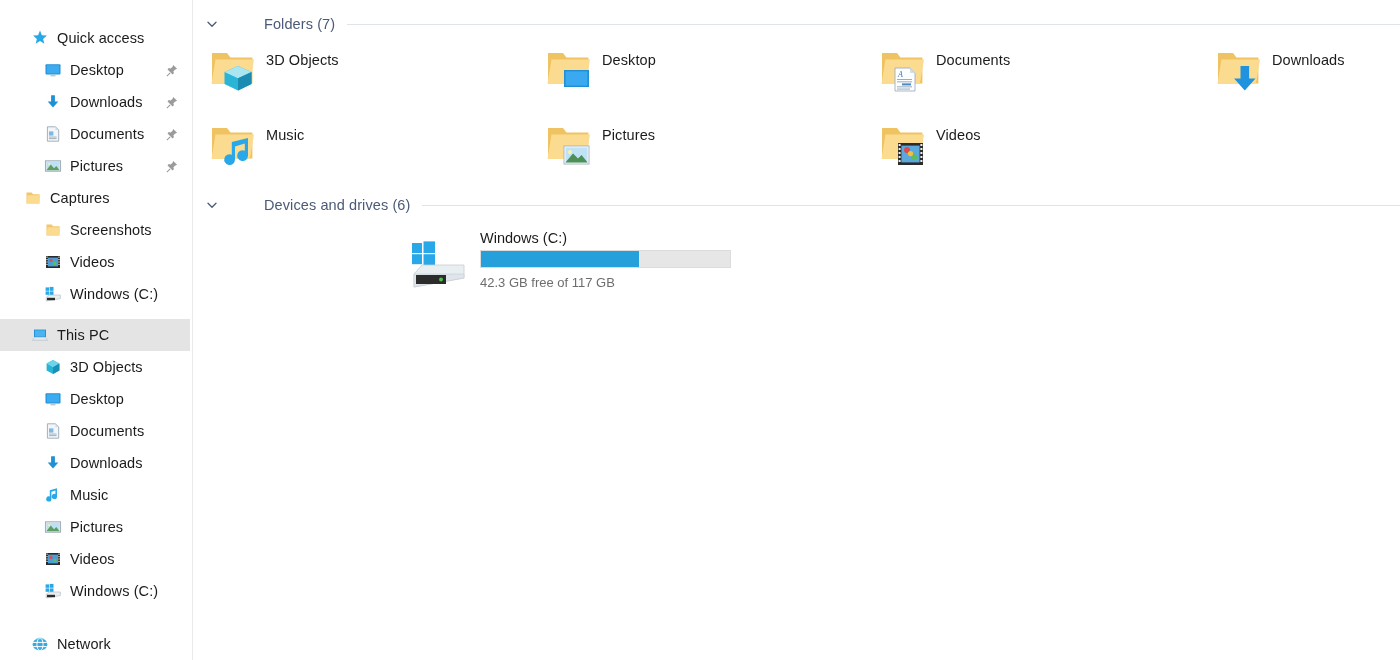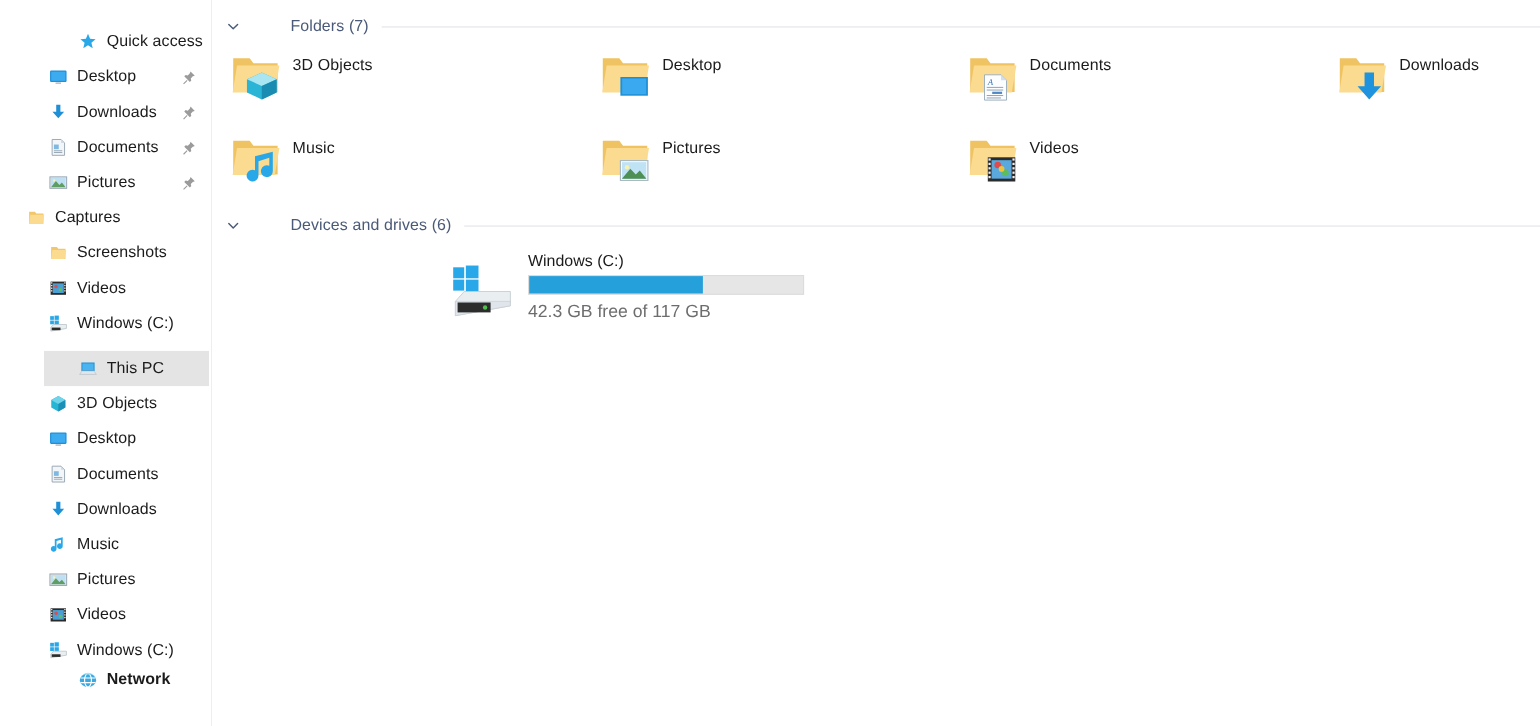--- a/index.html
+++ b/index.html
@@ -47,21 +47,21 @@
     letter-spacing: 0.1px;
   }
   .nav-item.selected { background: #e4e4e4; }
   .nav-pin {
     position: absolute;
     right: 12px; top: 50%;
     transform: translateY(-50%);
     width: 12px; height: 12px;
   }
   
-  .lvl0 { padding-left: 31px; margin-left: 40px; }
+  .lvl0 { padding-left: 31px; }
   .lvl1 { padding-left: 44px; }
 
   
   #content {
     position: relative;
     flex: 1 1 auto;
     height: 660px;
     background: #ffffff;
     overflow: hidden;
   }
@@ -125,21 +125,21 @@
   #drive-bar {
     position: absolute; left: 72px; top: 20px;
     width: 251px; height: 18px;
     background: #e6e6e6;
     border: 1px solid #dcdcdc;
     overflow: hidden;
   }
   #drive-bar-fill { height: 100%; background: #26a0da; }
   #drive-free {
     position: absolute; left: 72px; top: 45px;
-    font-size: 16px; color: #6d6d6d; white-space: nowrap;
+    font-size: 13px; color: #6d6d6d; white-space: nowrap;
   }
   svg { display: block; overflow: visible; }
 </style>
 </head>
 <body>
 
 <div id="app">
 
   <div id="sidebar">
     <div id="sidebar-list">
@@ -376,21 +376,21 @@
                 <rect x="5.6" y="1.9" width="3.9" height="3.9" fill="#28a8e8"></rect>
                 <rect x="1.6" y="6.4" width="3.4" height="3.4" fill="#28a8e8"></rect>
                 <rect x="5.6" y="6.4" width="3.9" height="3.9" fill="#28a8e8"></rect>
               </g>
               <path d="M2.2 12.4 L5 10 L16.4 10 L16.4 13.6 L2.2 16 Z" fill="#e9eef1" stroke="#b8c2c9" stroke-width="0.7"></path>
               <rect x="3" y="12.8" width="8" height="2.4" fill="#2c2c2c"></rect>
             </svg>
           </span>
           <span class="nav-label">Windows (C:)</span>
         </div>
-        <div class="nav-item lvl0" style="position: absolute; left: 0px; right: 3px; top: 602px; font-weight: bold;">
+        <div class="nav-item lvl0" style="position: absolute; left: 0px; right: 3px; top: 628px;">
           <span class="nav-ico">
             <svg width="18" height="18" viewBox="0 0 18 18">
               <ellipse cx="9" cy="9.4" rx="7.4" ry="6.2" fill="#3aa9e0"></ellipse>
               <path d="M2.1 7.4 h13.8 M2.1 11.6 h13.8" stroke="#ffffff" stroke-width="1" fill="none"></path>
               <ellipse cx="9" cy="9.4" rx="3.1" ry="6.2" fill="none" stroke="#ffffff" stroke-width="1"></ellipse>
               <path d="M4 4.6 a7 7 0 0 1 10 0" fill="#7fd0f2" opacity="0.6"></path>
             </svg>
           </span>
           <span class="nav-label">Network</span>
         </div>

